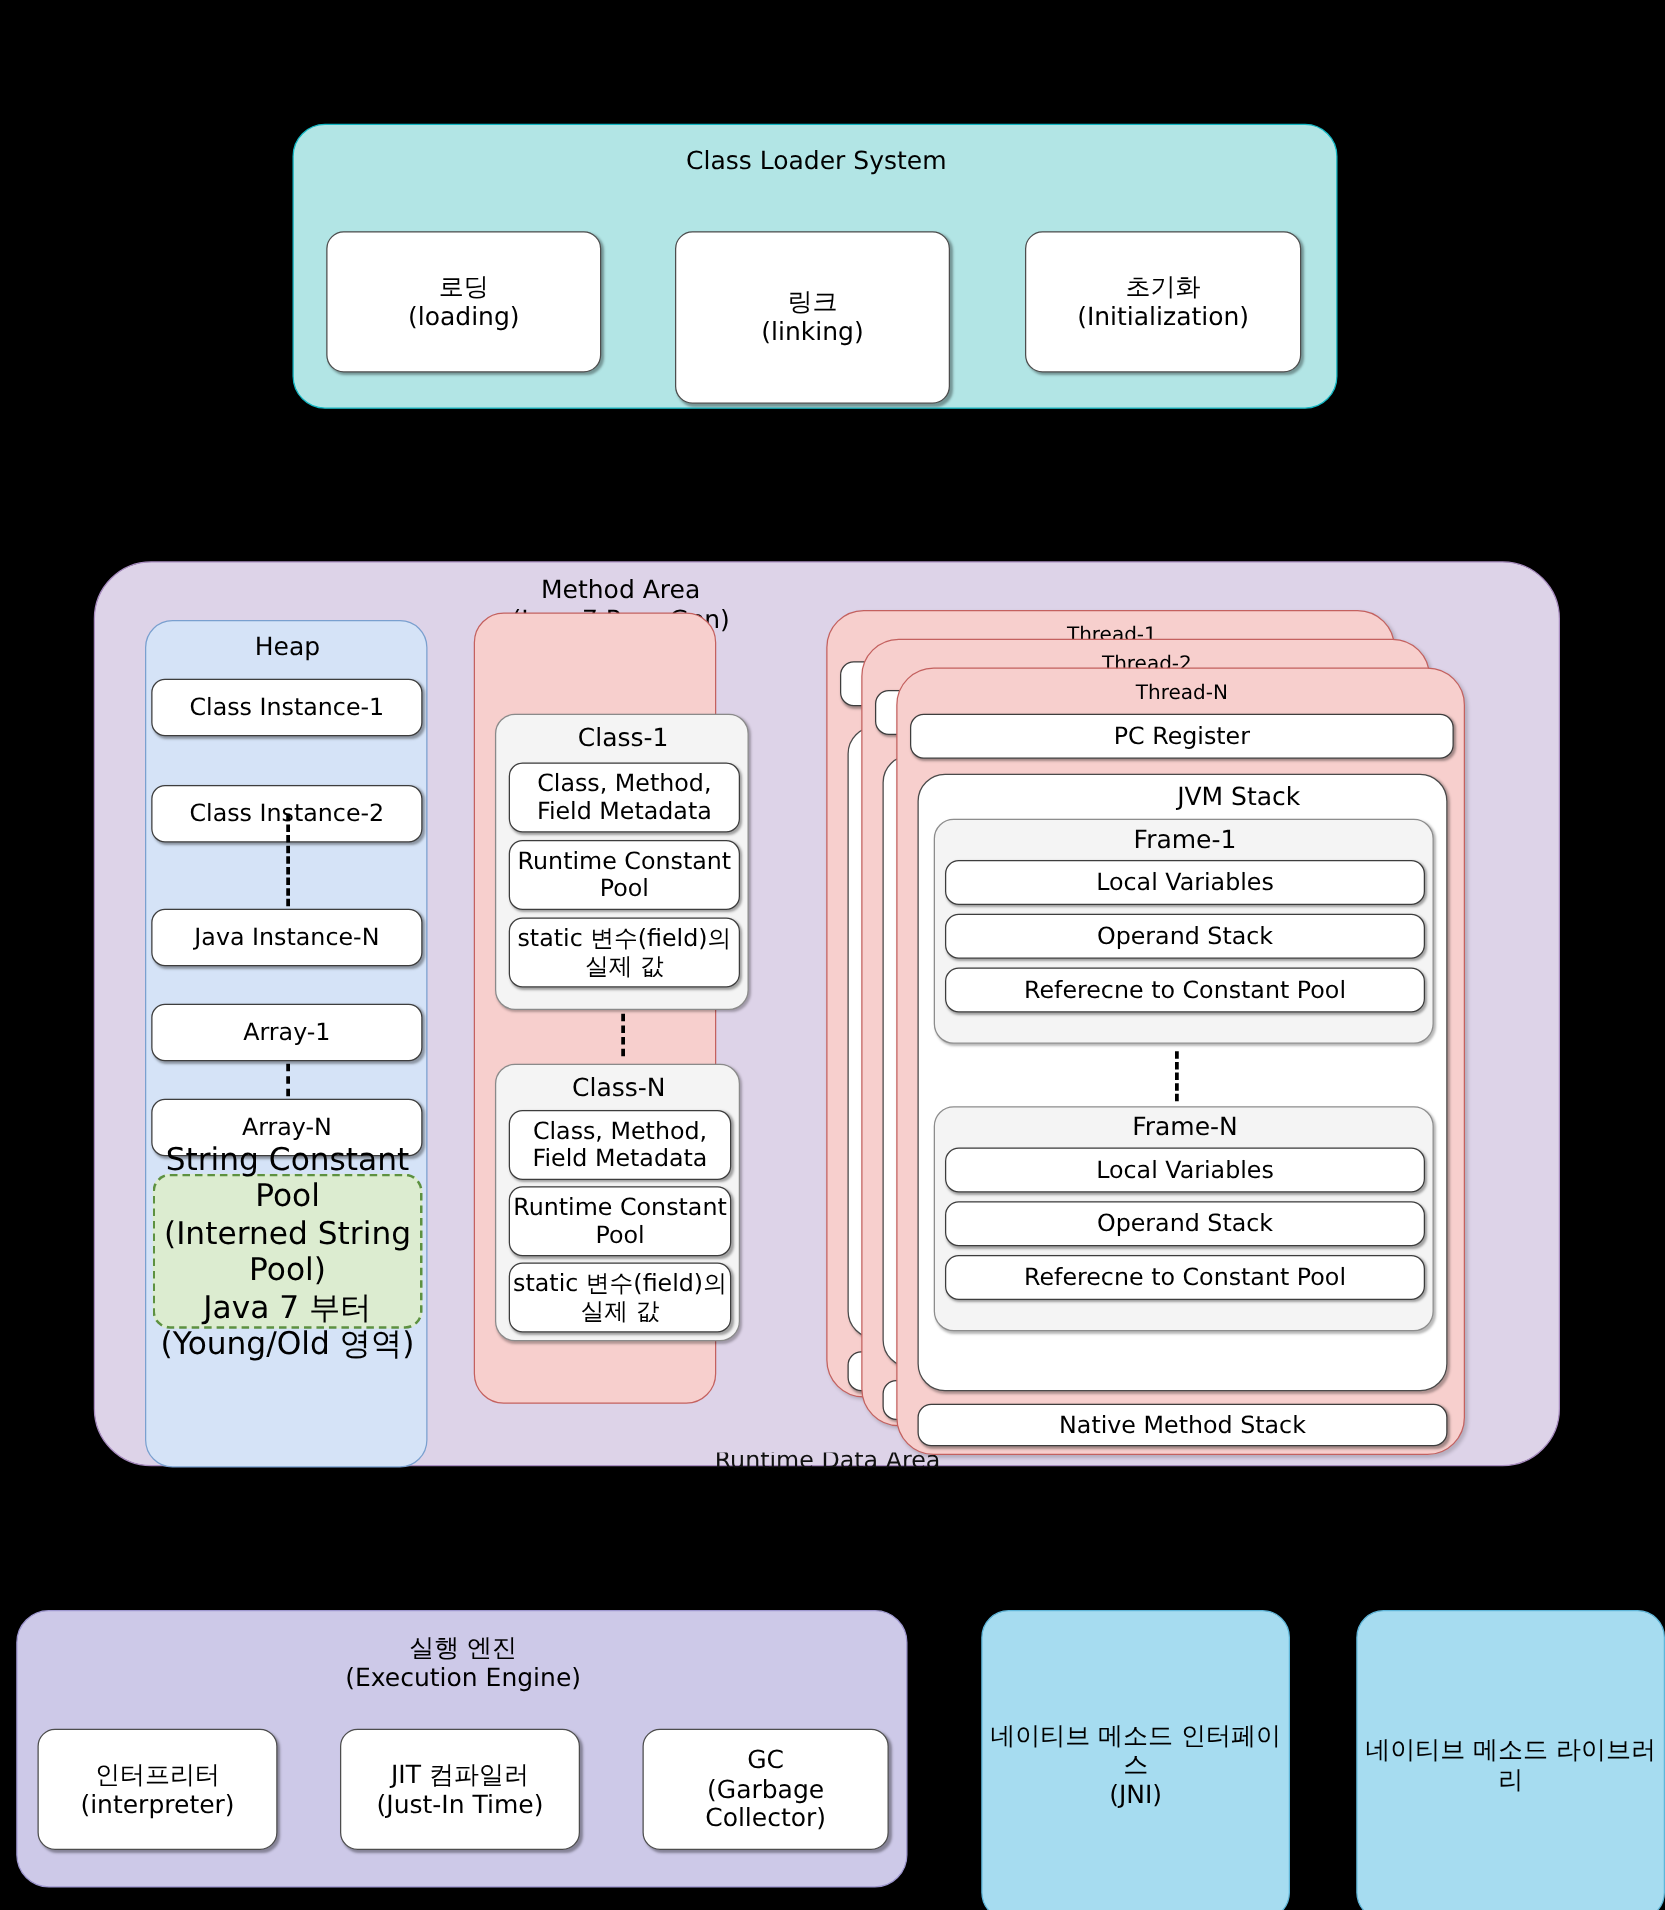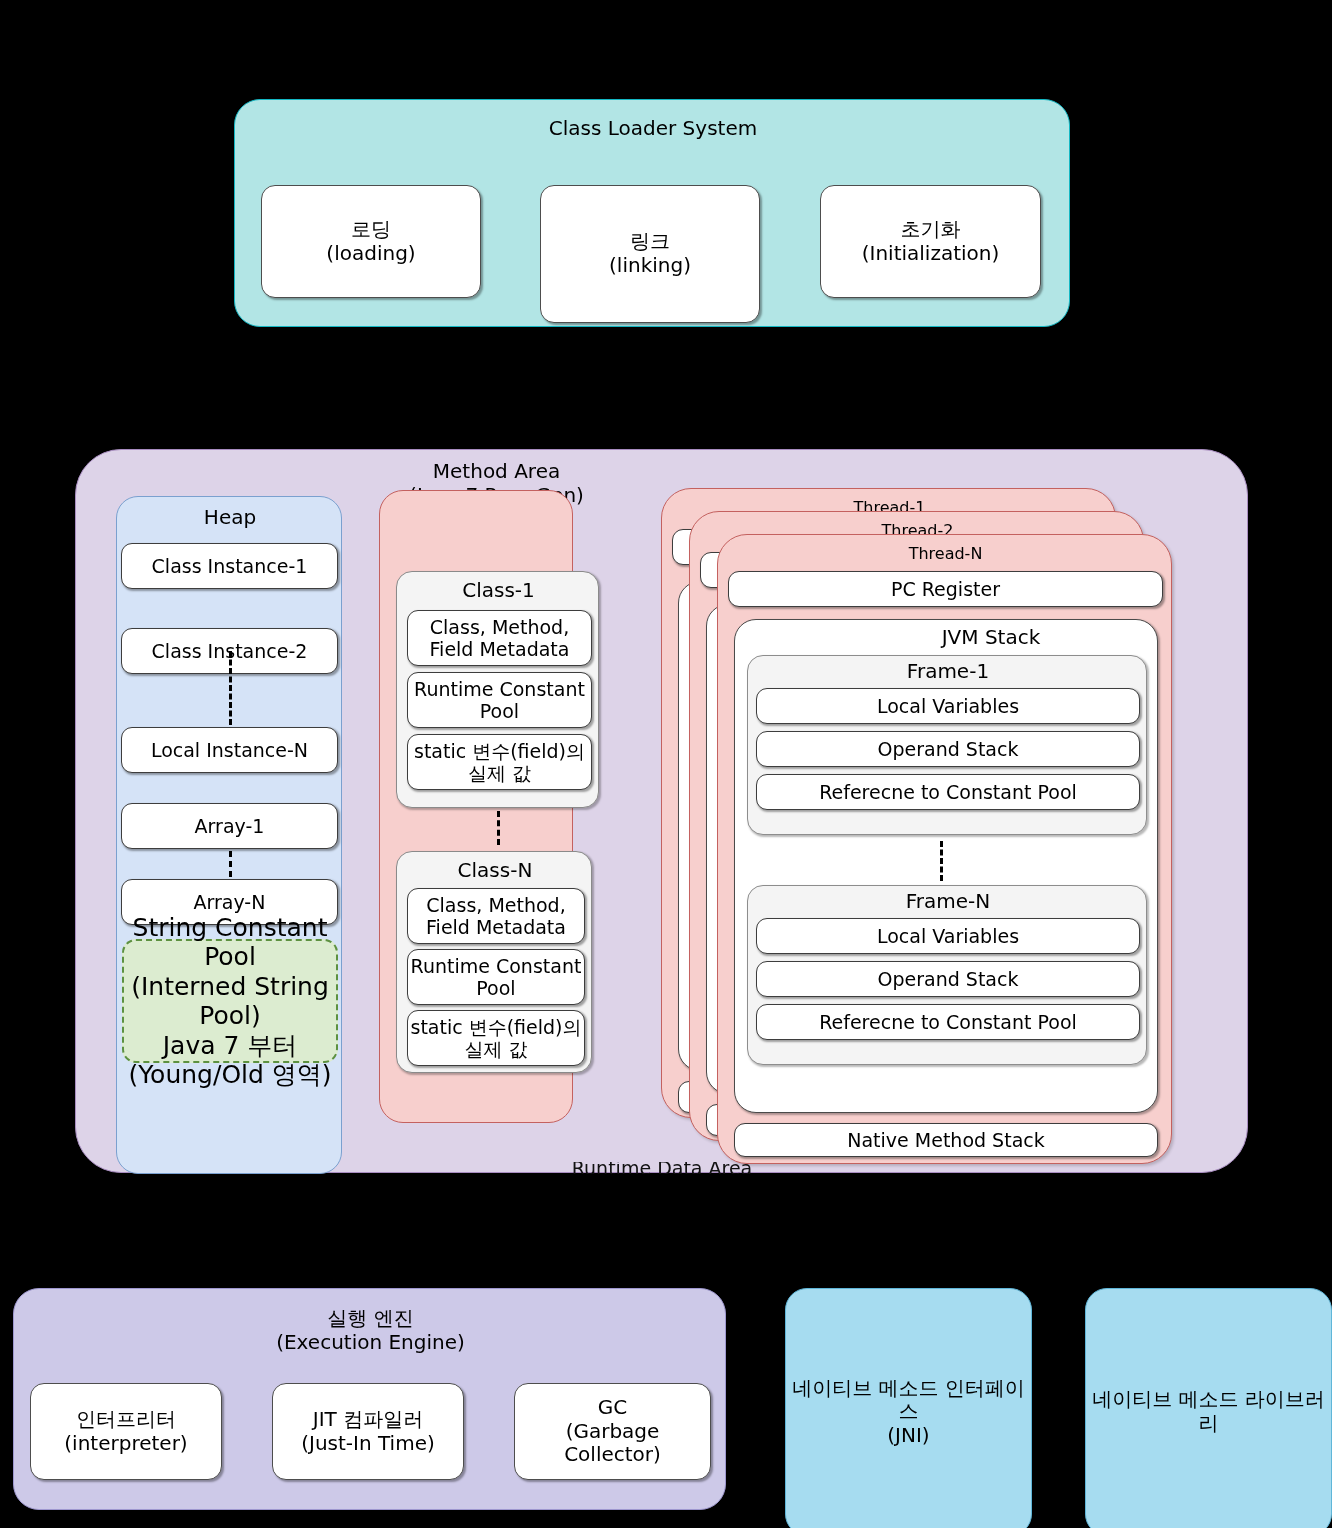--- a/index.html
+++ b/index.html
@@ -153,21 +153,21 @@
     <div class="abs ctr rda-footer-label lbl" style="left:466px;top:712px;width:240px;height:12px;">Runtime Data Area</div>
 
     <div class="abs heap" style="left:40px;top:46px;width:226px;height:678px;">
       <div class="abs ctr sec-title lbl" style="left:0;top:8px;width:226px;height:26px;text-align:right;">Heap</div>
 
       <div class="abs ctr item lbl" style="left:4px;top:46px;width:217px;height:46px;">Class Instance-1</div>
       <div class="abs ctr item lbl" style="left:4px;top:106px;width:217px;height:46px;margin-top:25px;">Class Instance-2</div>
 
       <div class="abs vdash" style="left:112px;top:154px;height:74px;"></div>
 
-      <div class="abs ctr item lbl" style="left:4px;top:230px;width:217px;height:46px;">Local Instance-N</div>
+      <div class="abs ctr item lbl" style="left:4px;top:230px;width:217px;height:46px;">Java Instance-N</div>
       <div class="abs ctr item lbl" style="left:4px;top:306px;width:217px;height:46px;">Array-1</div>
 
       <div class="abs vdash" style="left:112px;top:354px;height:26px;"></div>
 
       <div class="abs ctr item lbl" style="left:4px;top:382px;width:217px;height:46px;">Array-N</div>
 
       <div class="abs ctr scp lbl" style="left:5px;top:442px;width:216px;height:124px;">String Constant Pool
 (Interned String Pool)
 Java 7 부터
 (Young/Old 영역)</div>

